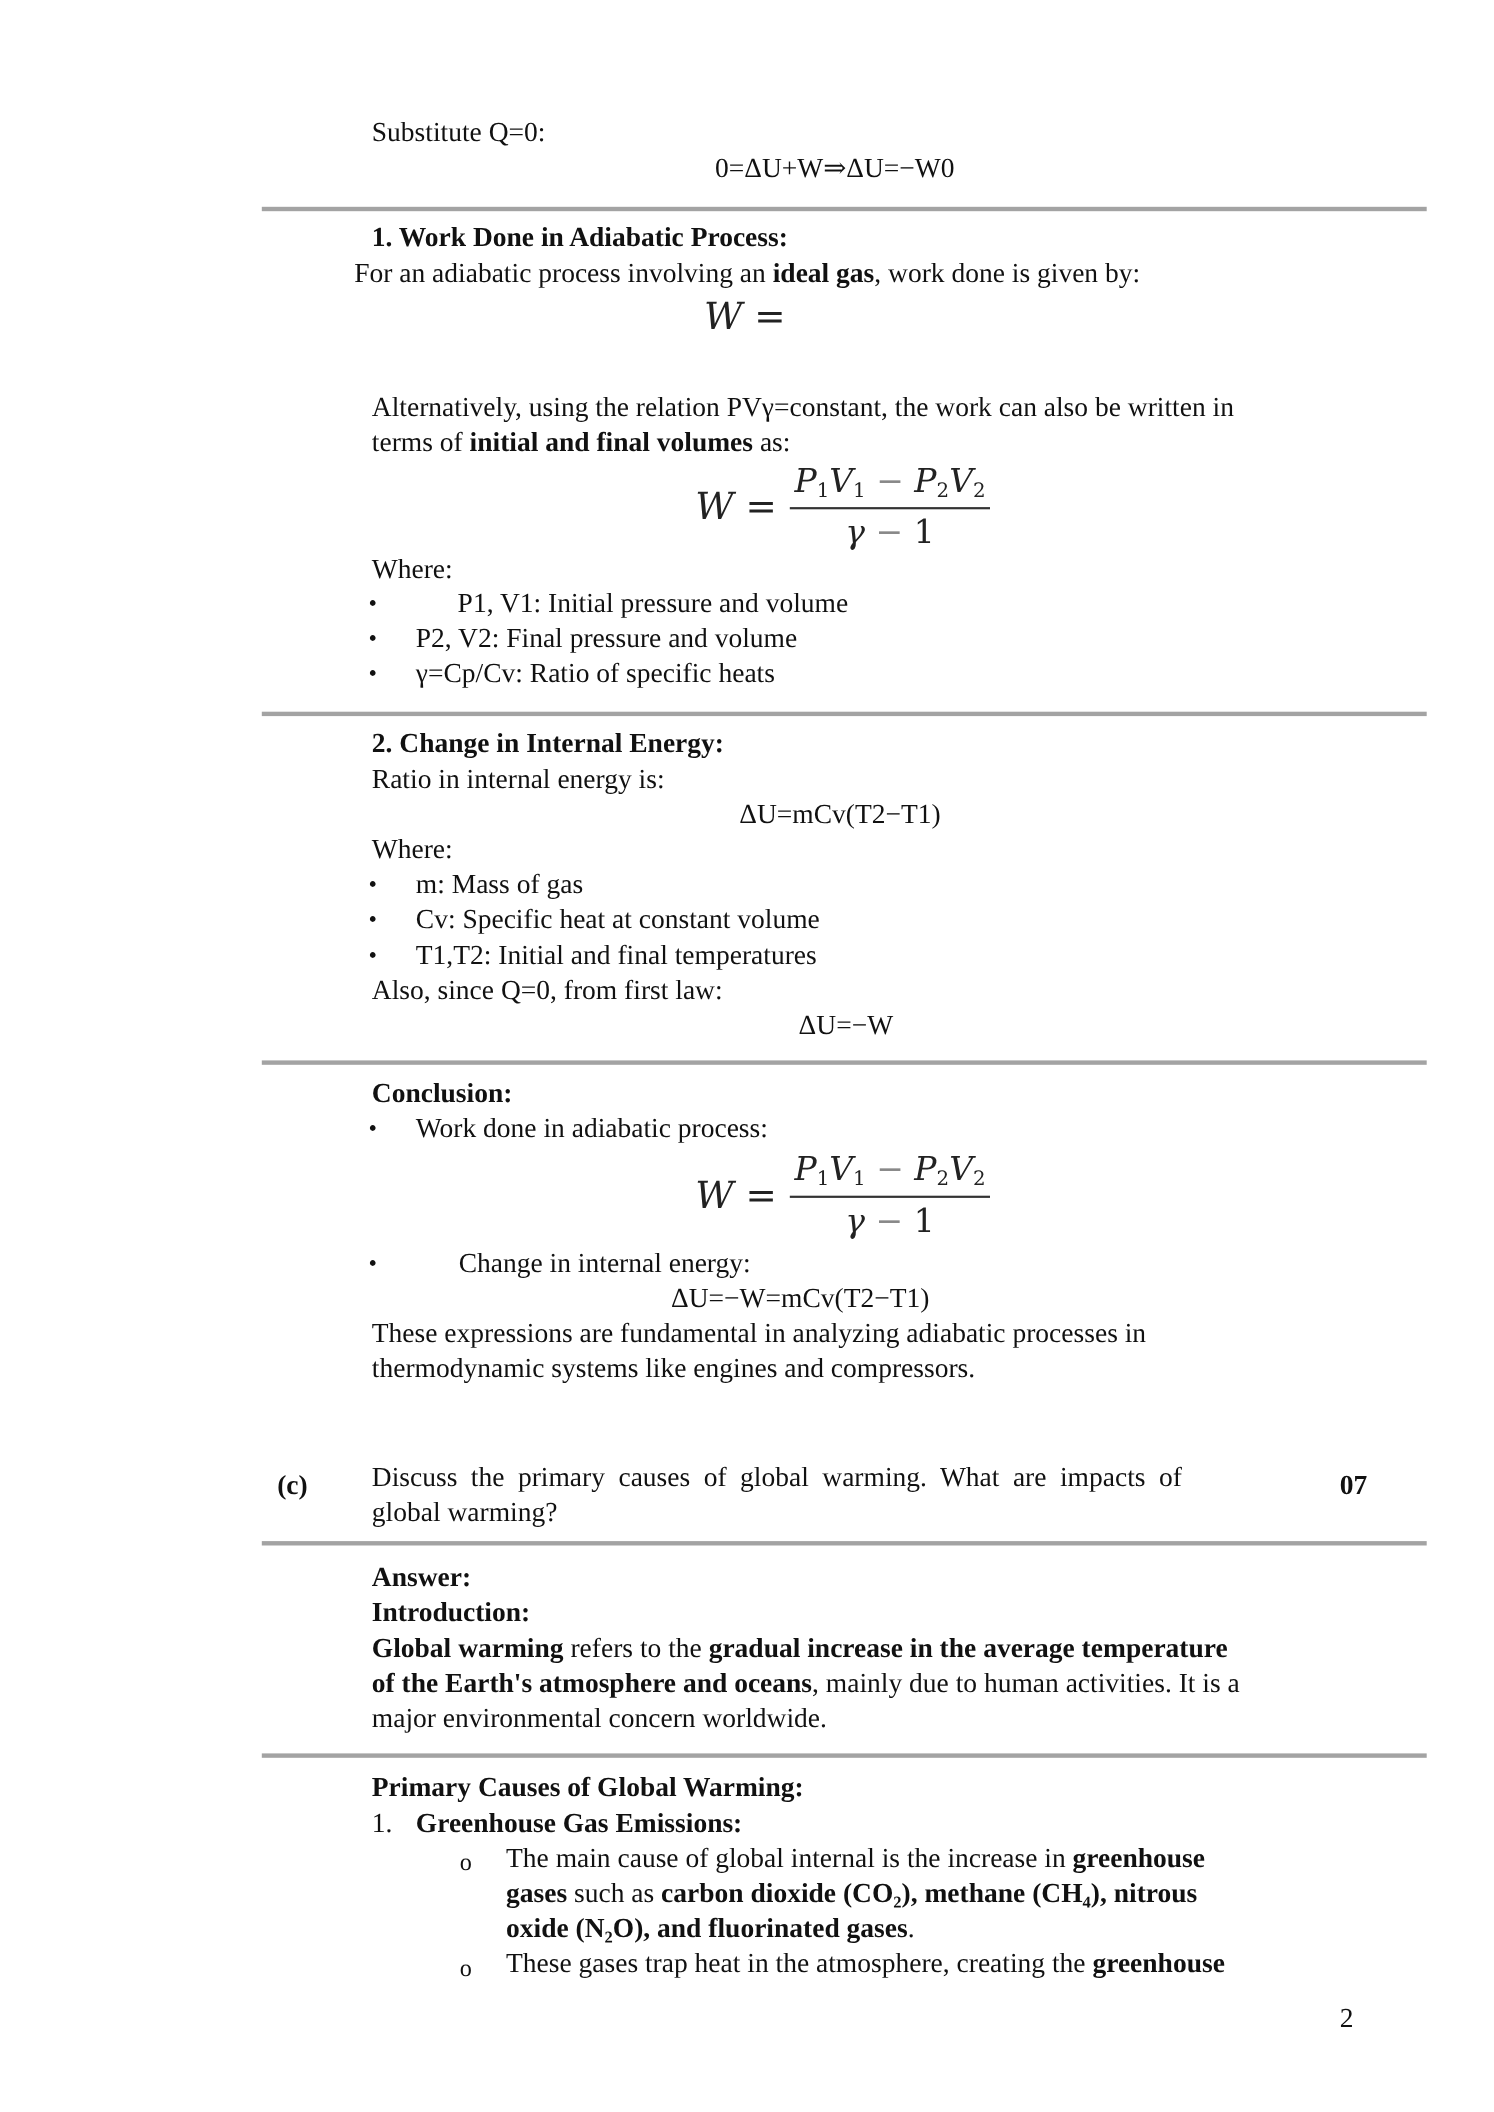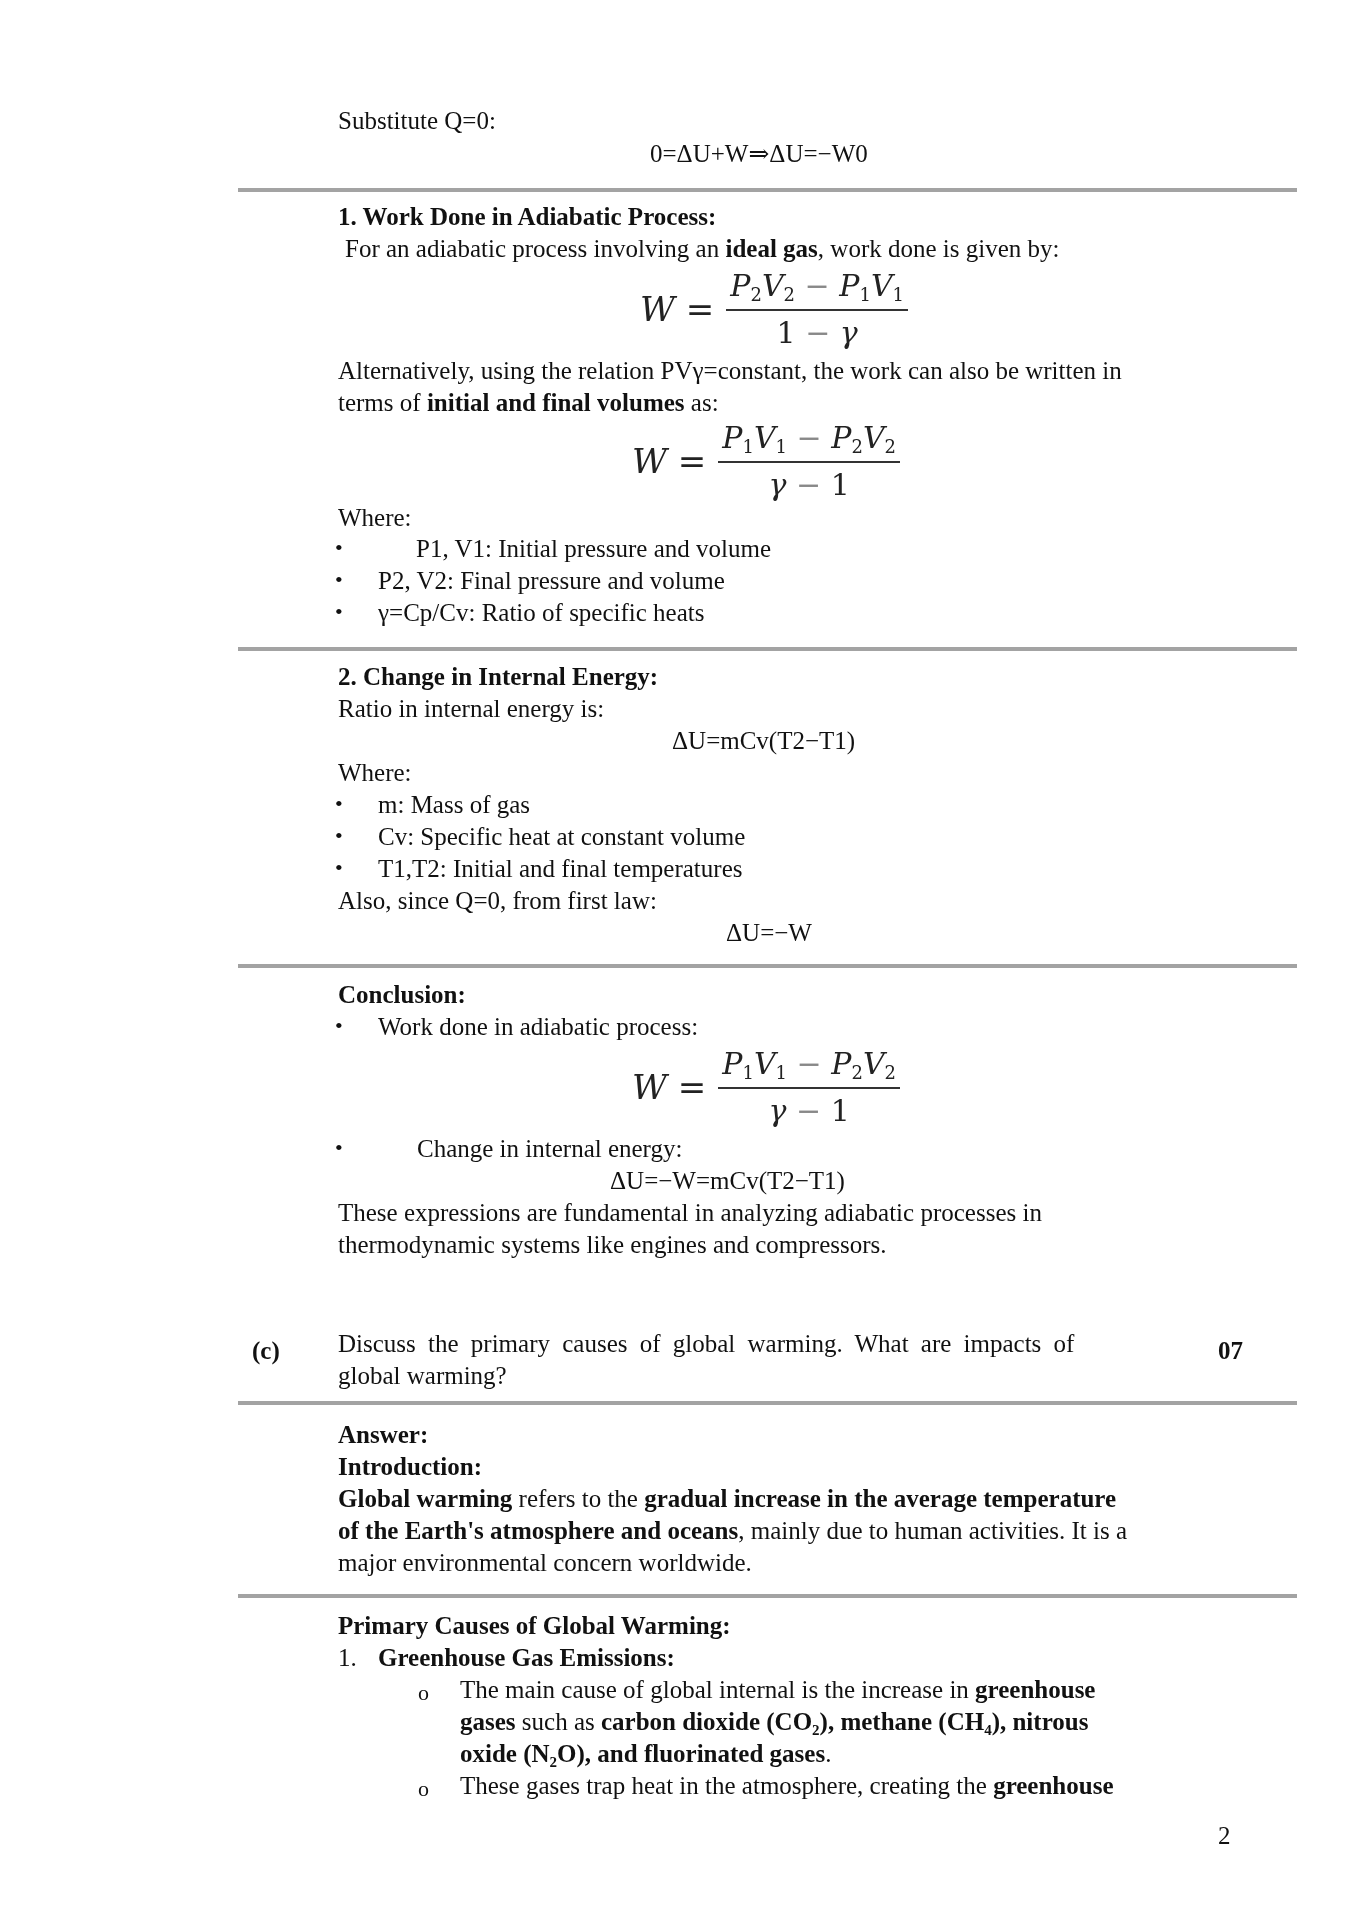--- a/index.html
+++ b/index.html
@@ -23,28 +23,24 @@
   .sq { font-size: 22px; }
 </style>
 </head>
 <body>
 
 <div class="abs" style="left:338px;top:108px;">Substitute Q=0:</div>
 <div class="abs" style="left:650px;top:141px;">0=ΔU+W⇒ΔU=−W0</div>
 <div class="rule" style="top:188px;"></div>
 
 <div class="abs b" style="left:338px;top:204px;">1. Work Done in Adiabatic Process:</div>
-<div class="abs" style="left:345px;top:236px;text-align:center;"><span>For an adiabatic process involving an </span><span class="b">ideal gas</span><span>, work done is given by:</span></div>
+<div class="abs" style="left:322px;top:236px;text-align:center;"><span>For an adiabatic process involving an </span><span class="b">ideal gas</span><span>, work done is given by:</span></div>
 
 <div class="frac" style="left:640px;top:268px;">
   <span class="lhs">W =</span>
-  <span class="fr">
-    <span class="num"><span>P</span><sub>2</sub><span>V</span><sub>2</sub><span class="op"> − </span><span>P</span><sub>1</sub><span>V</span><sub>1</sub></span>
-    <span class="den"><span class="up">1</span><span class="op"> − </span><span>γ</span></span>
-  </span>
 </div>
 
 <div class="abs" style="left:338px;top:358px;">Alternatively, using the relation PVγ=constant, the work can also be written in</div>
 <div class="abs" style="left:338px;top:390px;"><span>terms of </span><span class="b">initial and final volumes</span><span> as:</span></div>
 
 <div class="frac" style="left:632px;top:420px;">
   <span class="lhs">W =</span>
   <span class="fr">
     <span class="num"><span>P</span><sub>1</sub><span>V</span><sub>1</sub><span class="op"> − </span><span>P</span><sub>2</sub><span>V</span><sub>2</sub></span>
     <span class="den"><span>γ</span><span class="op"> − </span><span class="up">1</span></span>

